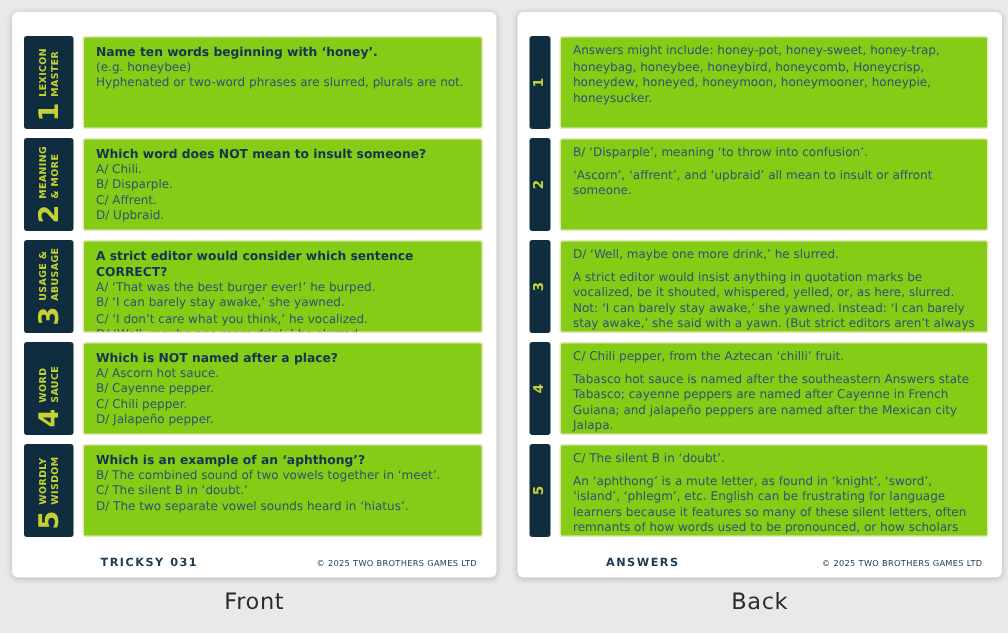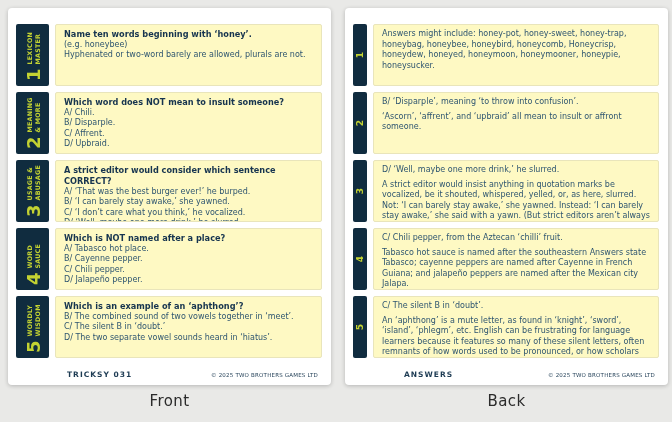--- a/index.html
+++ b/index.html
@@ -37,21 +37,21 @@
   }
   .bar-num { font-size:18px; font-weight:700; color:#c3d232; line-height:1; }
   .bar-num-sm { font-size:9px; font-weight:700; color:#c3d232; line-height:1; }
   .bar-cat {
     font-size:6.3px; font-weight:700; color:#c3d232;
     line-height:1.25; white-space:pre-line; letter-spacing:.25px;
   }
   .qbox {
     flex:1; box-sizing:border-box; overflow:hidden;
     border:1px solid #e9e5bb; border-radius:2px;
-    padding:4px 8px 3px 8px; background:#fef9c3;
+    padding:4px 8px 3px 8px; background:#84cc16;
   }
   .qtitle { font-size:8.2px; font-weight:700; color:#16344f; line-height:1.32; }
   .qline  { font-size:8px; color:#2e5570; line-height:1.32; }
   .aline  { font-size:8px; color:#2e5570; line-height:1.32; }
   .aexp   { font-size:8px; color:#2e5570; line-height:1.32; margin-top:4px; }
   .footer {
     display:flex; justify-content:space-between; align-items:baseline;
     padding:5px 4px 0 7px;
     margin-left:44px;
   }
@@ -75,21 +75,21 @@
         <div class="bar">
           <div class="bar-inner">
             <span class="bar-num">1</span>
             <span class="bar-cat">LEXICON
 MASTER</span>
           </div>
         </div>
         <div class="qbox">
           <div class="qtitle">Name ten words beginning with ‘honey’.</div>
           <div class="qline">(e.g. honeybee)</div>
-          <div class="qline">Hyphenated or two-word barely are allowed, plurals are not.</div>
+          <div class="qline">Hyphenated or two-word phrases are slurred, plurals are not.</div>
         </div>
       </div>
 
       <div class="row">
         <div class="bar">
           <div class="bar-inner">
             <span class="bar-num">2</span>
             <span class="bar-cat">MEANING
 &amp; MORE</span>
           </div>
@@ -123,21 +123,21 @@
       <div class="row">
         <div class="bar">
           <div class="bar-inner">
             <span class="bar-num">4</span>
             <span class="bar-cat">WORD
 SAUCE</span>
           </div>
         </div>
         <div class="qbox">
           <div class="qtitle">Which is NOT named after a place?</div>
-          <div class="qline">A/ Tabasco hot place.</div>
+          <div class="qline">A/ Ascorn hot sauce.</div>
           <div class="qline">B/ Cayenne pepper.</div>
           <div class="qline">C/ Chili pepper.</div>
           <div class="qline">D/ Jalapeño pepper.</div>
         </div>
       </div>
 
       <div class="row">
         <div class="bar">
           <div class="bar-inner">
             <span class="bar-num">5</span>

